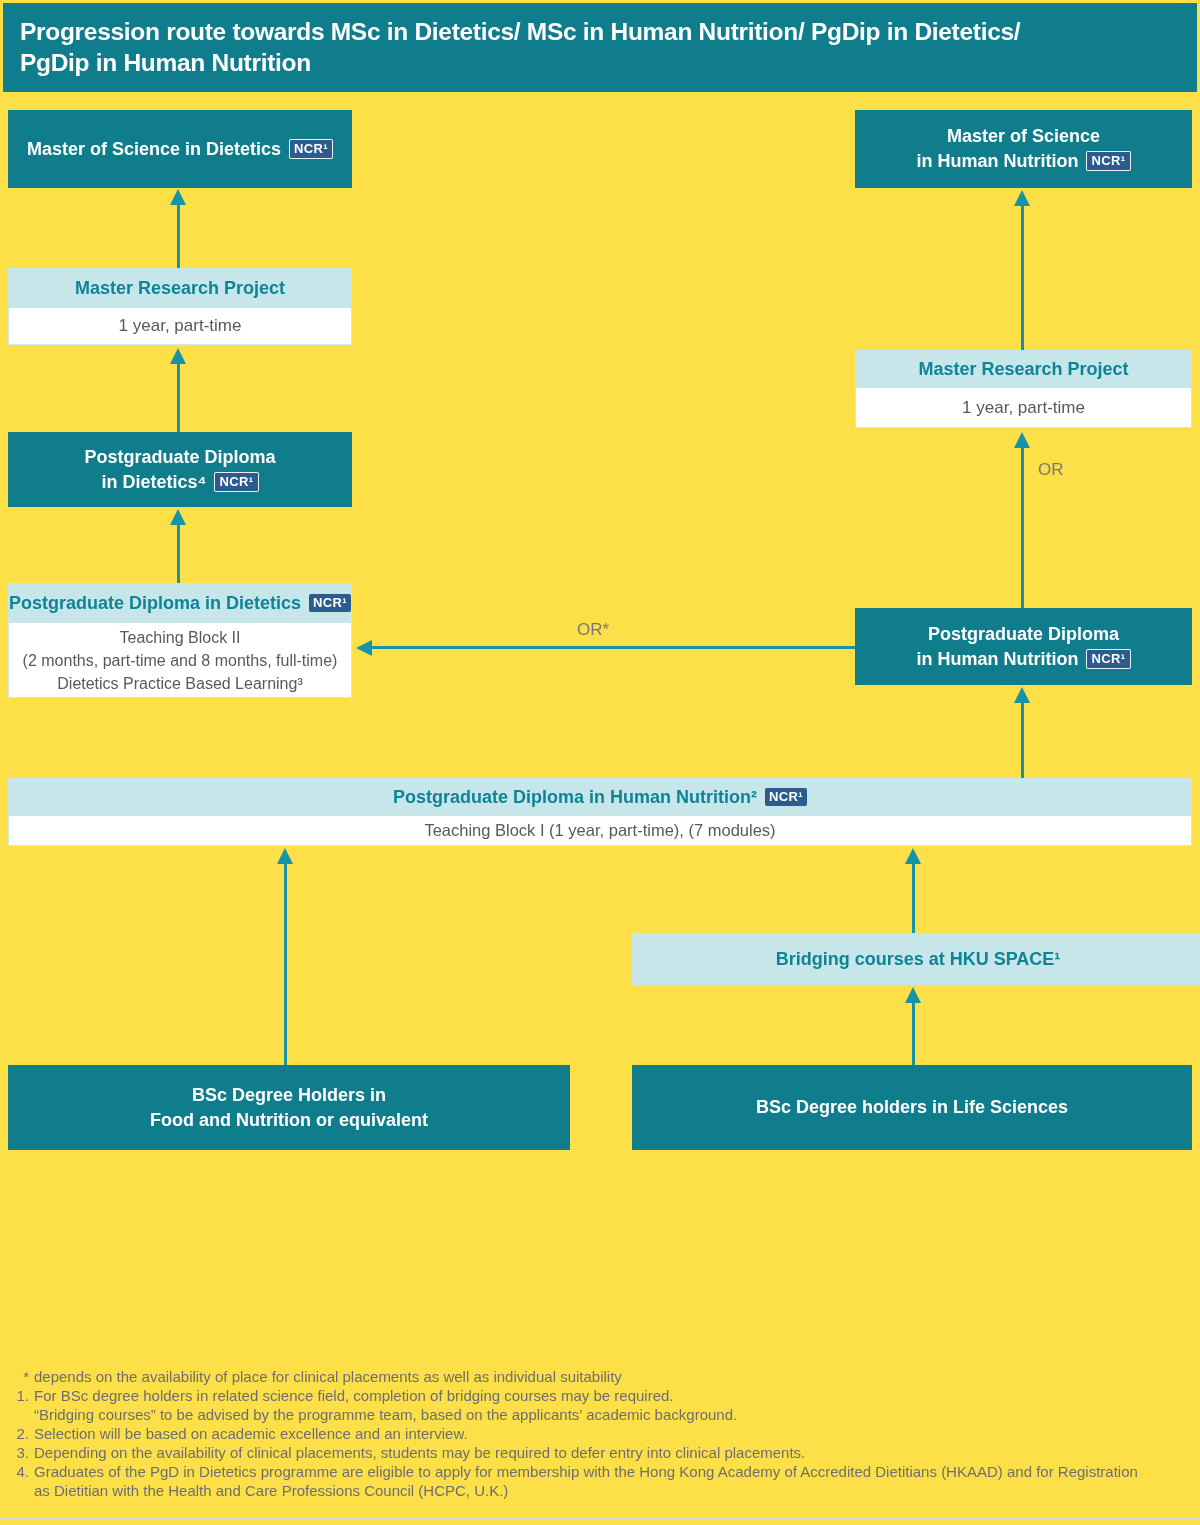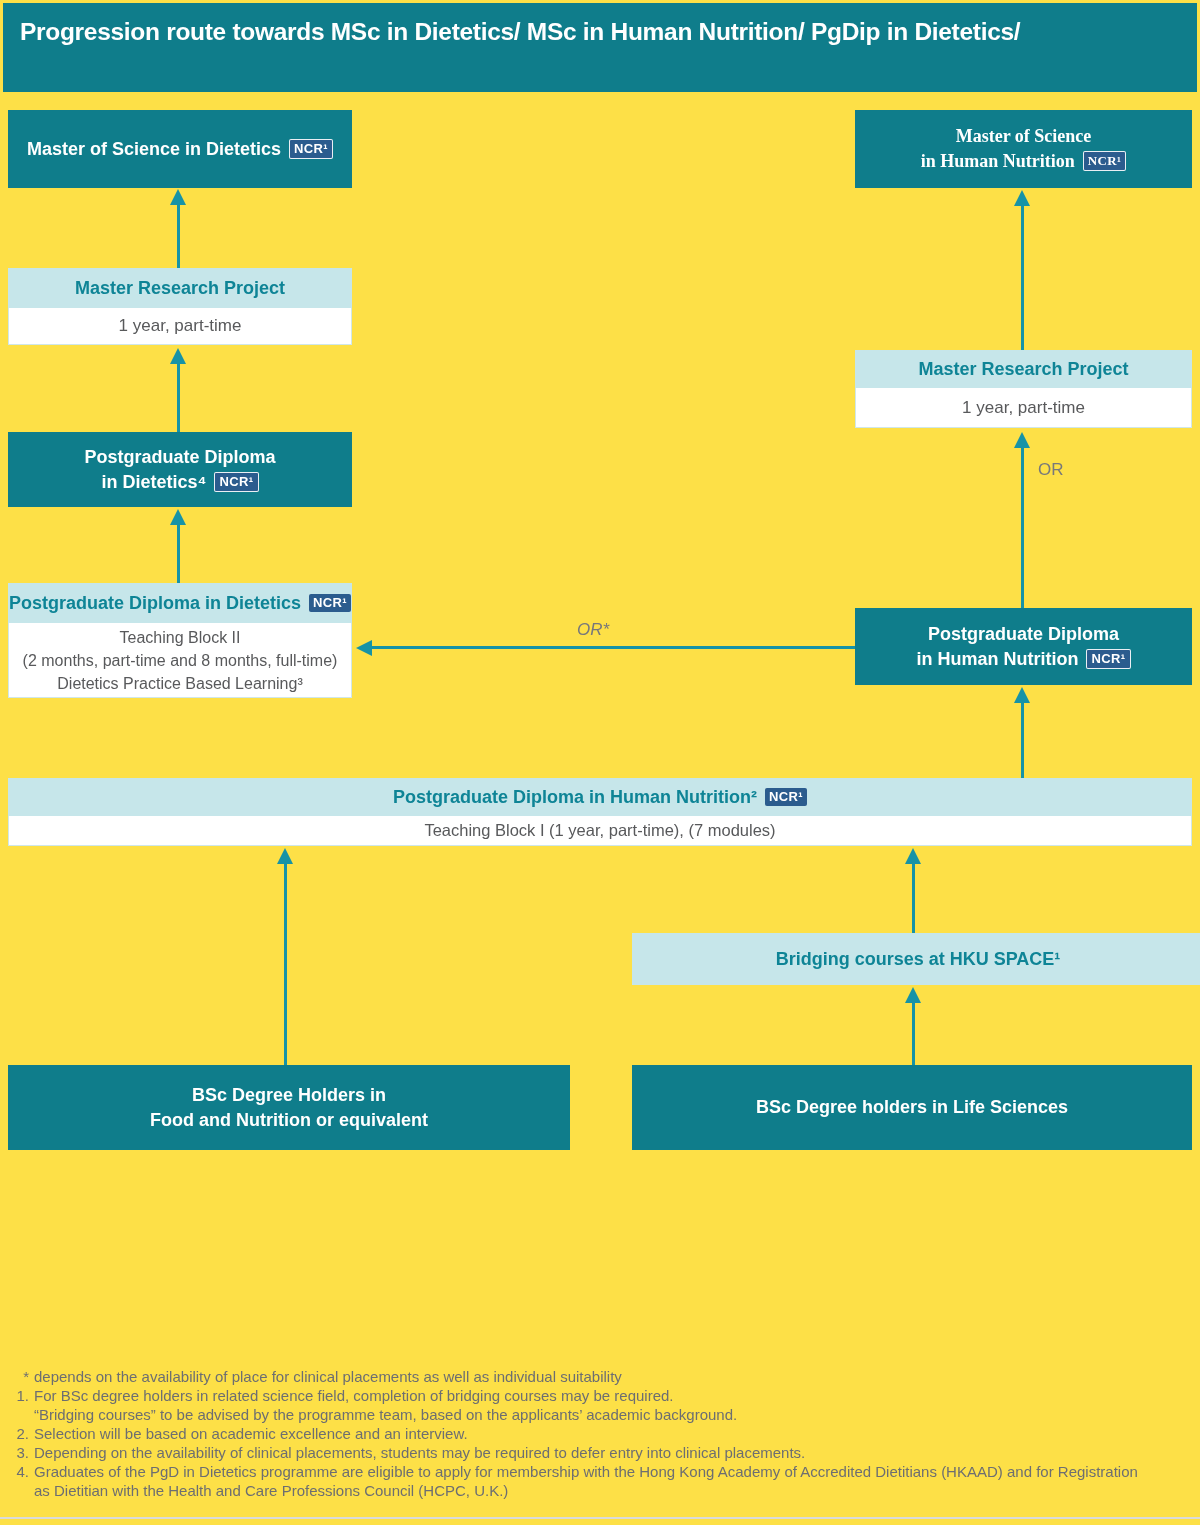--- a/index.html
+++ b/index.html
@@ -41,21 +41,21 @@
 
   
   #n-msc-d{left:8px;top:110px;width:344px;height:78px;}
   #n-mrp-l{left:8px;top:268px;width:344px;}
   #n-mrp-l .cnode-header{height:40px;}
   #n-mrp-l .cnode-body{height:37px;font-size:17px;}
   #n-pgd-adv{left:8px;top:432px;width:344px;height:75px;}
   #n-pgd{left:8px;top:583px;width:344px;}
   #n-pgd .cnode-header{height:40px;}
   #n-pgd .cnode-body{height:75px;line-height:23px;font-size:16px;}
-  #n-msc-hn{left:855px;top:110px;width:337px;height:78px;font-family:Liberation Serif, serif;}
+  #n-msc-hn{left:855px;top:110px;width:337px;height:78px;}
   #n-mrp-r{left:855px;top:350px;width:337px;}
   #n-mrp-r .cnode-header{height:38px;}
   #n-mrp-r .cnode-body{height:40px;font-size:17px;}
   #n-pgd-hn{left:855px;top:608px;width:337px;height:77px;}
   #n-wide{left:8px;top:778px;width:1184px;}
   #n-wide .cnode-header{height:38px;}
   #n-wide .cnode-body{height:30px;font-size:16.5px;}
   #n-bridge{left:632px;top:933px;width:572px;height:52px;}
   #n-bridge .node-line{font-size:18px;}
   #n-bsc-f{left:8px;top:1065px;width:562px;height:85px;}
@@ -74,39 +74,40 @@
   #a3-l{left:177px;top:521px;height:62px;}   #a3-h{left:170px;top:509px;}
   #b1-l{left:1021px;top:202px;height:148px;} #b1-h{left:1014px;top:190px;}
   #b2-l{left:1021px;top:444px;height:164px;} #b2-h{left:1014px;top:432px;}
   #b3-l{left:1021px;top:699px;height:79px;}  #b3-h{left:1014px;top:687px;}
   #c1-l{left:284px;top:860px;height:205px;}  #c1-h{left:277px;top:848px;}
   #c2-l{left:912px;top:860px;height:73px;}   #c2-h{left:905px;top:848px;}
   #c3-l{left:912px;top:999px;height:66px;}   #c3-h{left:905px;top:987px;}
   #h1-l{left:370px;top:646px;width:485px;}   #h1-h{left:356px;top:640px;}
 
   .or-label{position:absolute;color:#77787b;font-size:17px;}
-  #or-star{left:577px;top:620px;font-style:italic;}
+  #or-star{left:577px;top:620px;}
   #or-plain{left:1038px;top:460px;}
 
   
   .footnotes{position:absolute;left:10px;top:1367px;width:1182px;color:var(--fgray);
              font-size:15px;line-height:19px;}
   .fn{display:flex;}
   .fn-marker{flex:none;width:24px;text-align:right;padding-right:5px;}
   .fn-lines{flex:1;}
 
   .bottom-divider{position:absolute;left:0;top:1517px;width:1200px;height:2px;background:#d9dadb;}
 </style>
 </head>
 <body>
 
 <div class="page">
 
   <header class="banner">
     <div class="banner-line">Progression route towards MSc in Dietetics/ MSc in Human Nutrition/ PgDip in Dietetics/</div>
+    <div class="banner-line">PgDip in Human Nutrition</div>
   </header>
 
   <div class="node dark" id="n-msc-d">
     <div class="node-line"><span>Master of Science in Dietetics</span><span class="badge">NCR¹</span></div>
   </div>
 
   <div class="cnode" id="n-mrp-l">
     <div class="cnode-header">Master Research Project</div>
     <div class="cnode-body">1 year, part-time</div>
   </div>

